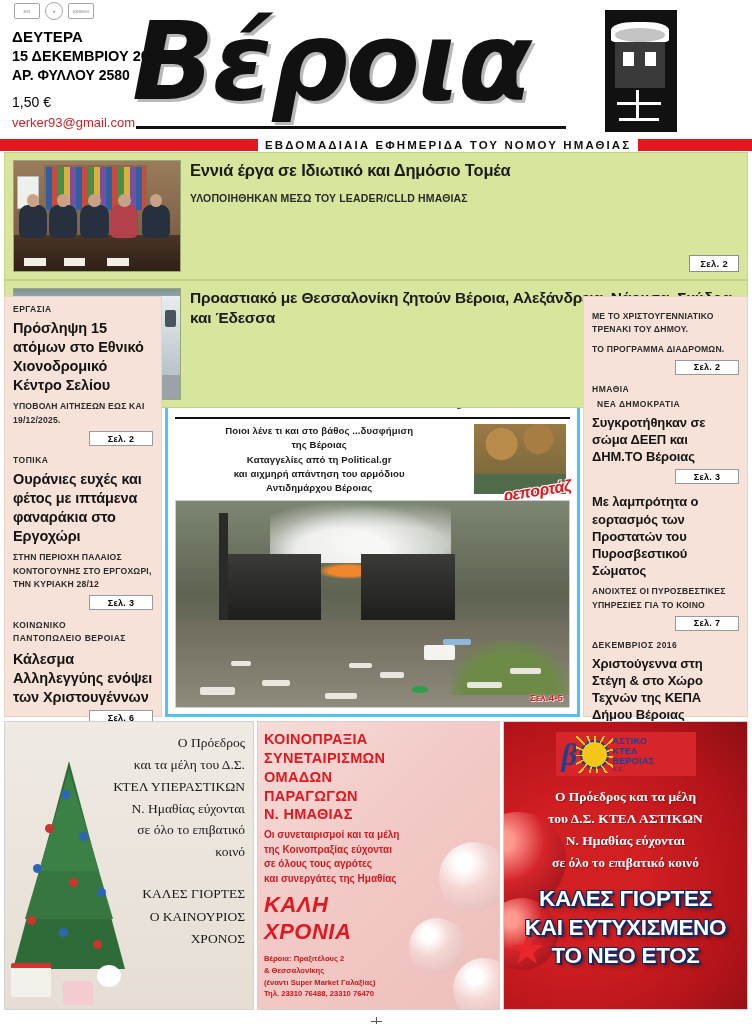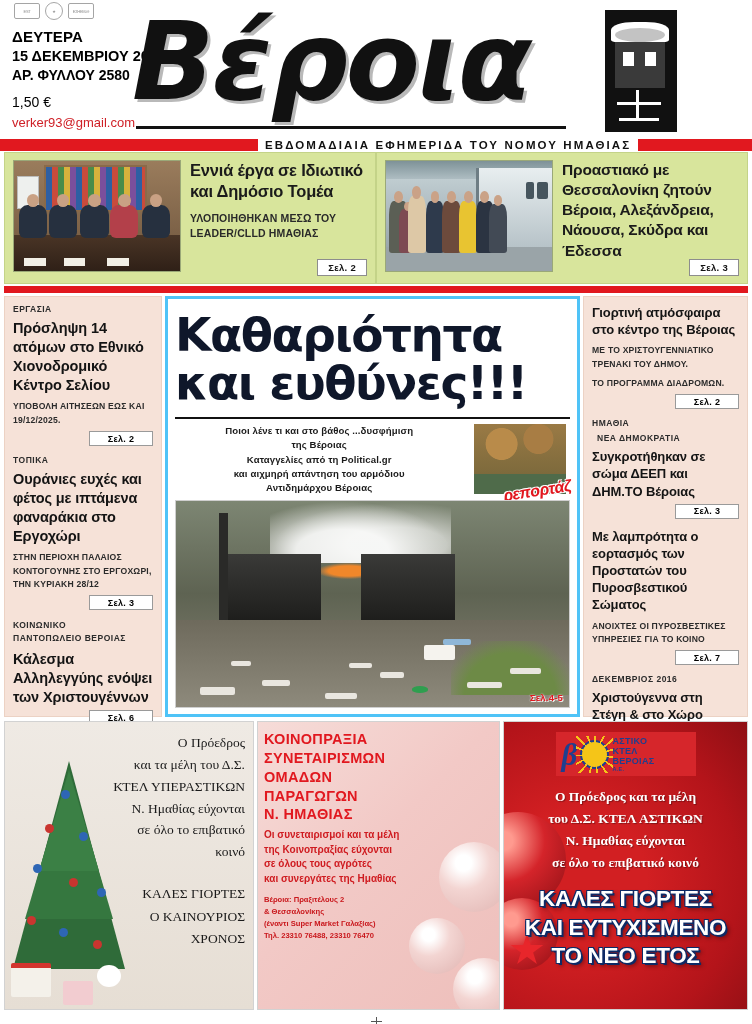--- a/index.html
+++ b/index.html
@@ -49,21 +49,21 @@
   .house-mark .base { position:absolute; left:14px; top:108px; width:40px; height:3px; background:#fff; }
   .house-mark .bar { position:absolute; left:12px; top:92px; width:44px; height:3px; background:#fff; }
 
   .tagline-row { position:absolute; left:0; top:138px; width:752px; height:14px; display:flex; align-items:center; }
   .tagline-bar-l { width:258px; height:12px; background:#e1181f; }
   .tagline-txt { font-size:11.5px; font-weight:bold; letter-spacing:2.1px; color:#111;
                  padding:0 7px; white-space:nowrap; }
   .tagline-bar-r { flex:1; height:12px; background:#e1181f; }
 
   
-  .teasers { display:flex; padding:2px 4px 0 4px; height:134px; }
+  .teasers { display:flex; padding:2px 4px 0 4px; height:134px;flex-direction:column; }
   .teaser { flex:1; background:#d8e59c; border:1px solid #c4d388; display:flex; padding:7px 8px; gap:9px; position:relative; }
   .teaser .photo { width:168px; height:112px; flex:none; border:1px solid #9aa878; overflow:hidden; position:relative; }
   .teaser .txt { flex:1; position:relative; }
   .teaser h2 { font-size:16.5px; font-weight:bold; line-height:1.25; color:#1b1b1b; letter-spacing:-.2px; }
   .teaser .sub { font-size:10.5px; font-weight:bold; line-height:1.45; color:#2a2a2a;
                  letter-spacing:.15px; margin-top:10px; }
   .sel-badge { position:absolute; right:0; bottom:0; background:#fff; border:1px solid #8d8d8d;
                font-size:9.5px; font-weight:bold; padding:2px 10px; color:#111; letter-spacing:.3px; }
   .teaser2 h2 { font-size:15.5px; line-height:1.3; }
 
@@ -315,21 +315,21 @@
     </div>
   </div>
 
   <div class="redrule"></div>
 
   <div class="cols">
 
     <div class="col-side left">
       <div class="side-block">
         <div class="kicker">ΕΡΓΑΣΙΑ</div>
-        <div class="side-h">Πρόσληψη 14 ατόμων στο Εθνικό Χιονοδρομικό Κέντρο Σελίου</div>
+        <div class="side-h">Πρόσληψη 15 ατόμων στο Εθνικό Χιονοδρομικό Κέντρο Σελίου</div>
         <div class="side-sub">ΥΠΟΒΟΛΗ ΑΙΤΗΣΕΩΝ ΕΩΣ ΚΑΙ 19/12/2025.</div>
         <div class="side-badge">Σελ. 2</div>
       </div>
       <div class="side-block">
         <div class="kicker">ΤΟΠΙΚΑ</div>
         <div class="side-h">Ουράνιες ευχές και φέτος με ιπτάμενα φαναράκια στο Εργοχώρι</div>
         <div class="side-sub">ΣΤΗΝ ΠΕΡΙΟΧΗ ΠΑΛΑΙΟΣ ΚΟΝΤΟΓΟΥΝΗΣ ΣΤΟ ΕΡΓΟΧΩΡΙ, ΤΗΝ ΚΥΡΙΑΚΗ 28/12</div>
         <div class="side-badge">Σελ. 3</div>
       </div>
       <div class="side-block">
@@ -379,21 +379,20 @@
         <div class="mp-litter" style="left:44%;bottom:19%;width:6%;height:2.5%;"></div>
         <div class="mp-litter" style="left:14%;bottom:20%;width:5%;height:2.5%;"></div>
         <div class="mp-litter" style="left:68%;bottom:30%;width:7%;height:3%;background:#8fb7d8;"></div>
         <div class="mp-litter" style="left:60%;bottom:7%;width:4%;height:3%;background:#2f9e4f;border-radius:50%;"></div>
         <div class="sel45">Σελ.4-5</div>
       </div>
     </div>
 
     <div class="col-side right">
       <div class="side-block">
-        <div class="side-h sm">Γιορτινή ατμόσφαιρα στο κέντρο της Βέροιας</div>
         <div class="side-sub">ΜΕ ΤΟ ΧΡΙΣΤΟΥΓΕΝΝΙΑΤΙΚΟ ΤΡΕΝΑΚΙ ΤΟΥ ΔΗΜΟΥ.</div>
         <div class="side-sub">ΤΟ ΠΡΟΓΡΑΜΜΑ ΔΙΑΔΡΟΜΩΝ.</div>
         <div class="side-badge">Σελ. 2</div>
       </div>
       <div class="side-block">
         <div class="kicker">ΗΜΑΘΙΑ</div>
         <div class="kicker" style="padding-left:5px;">ΝΕΑ ΔΗΜΟΚΡΑΤΙΑ</div>
         <div class="side-h sm">Συγκροτήθηκαν σε σώμα ΔΕΕΠ και ΔΗΜ.ΤΟ Βέροιας</div>
         <div class="side-badge">Σελ. 3</div>
       </div>
@@ -457,20 +456,24 @@
           <div>ΟΜΑΔΩΝ</div>
           <div>ΠΑΡΑΓΩΓΩΝ</div>
           <div>Ν. ΗΜΑΘΙΑΣ</div>
         </div>
         <div class="ad2-b">
           <div>Οι συνεταιρισμοί και τα μέλη</div>
           <div>της Κοινοπραξίας εύχονται</div>
           <div>σε όλους τους αγρότες</div>
           <div>και συνεργάτες της Ημαθίας</div>
         </div>
+        <div class="ad2-big">
+          <div>ΚΑΛΗ</div>
+          <div>ΧΡΟΝΙΑ</div>
+        </div>
         <div class="ad2-addr">
           <div>Βέροια: Πραξιτέλους 2</div>
           <div>&amp; Θεσσαλονίκης</div>
           <div>(έναντι Super Market Γαλαξίας)</div>
           <div>Τηλ. 23310 76488, 23310 76470</div>
         </div>
       </div>
     </div>
 
     <div class="ad ad3">

